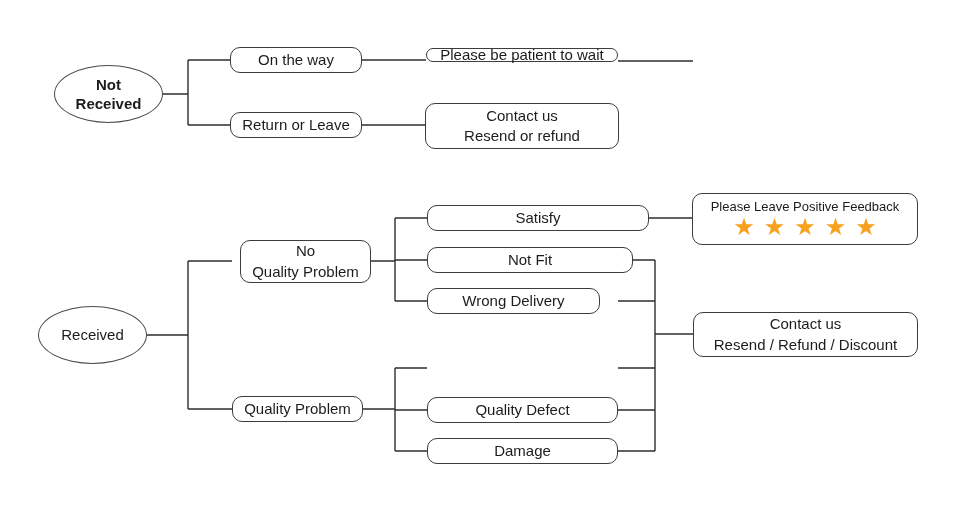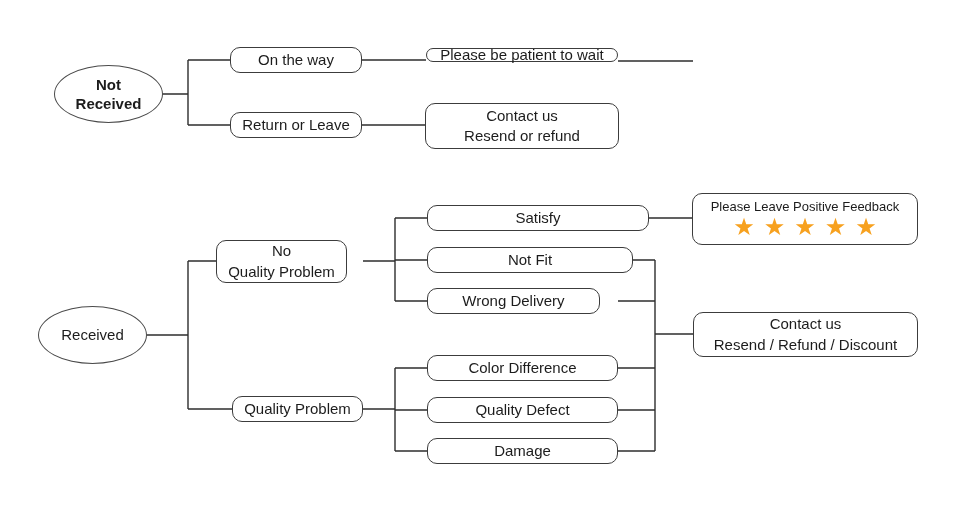--- a/index.html
+++ b/index.html
@@ -58,21 +58,21 @@
   }
 
   
   .n-not-received      { left: 54px;  top: 65px;  width: 109px; height: 58px; font-weight: bold; }
   .n-on-the-way        { left: 230px; top: 47px;  width: 132px; height: 26px; }
   .n-return-or-lost    { left: 230px; top: 112px; width: 132px; height: 26px; }
   .n-please-wait       { left: 426px; top: 48px;  width: 192px; height: 14px; }
   .n-package-tracking  { left: 693px; top: 38px;  width: 224px; height: 45px; }
   .n-contact-refund    { left: 425px; top: 103px; width: 194px; height: 46px; }
   .n-received          { left: 38px;  top: 306px; width: 109px; height: 58px; }
-  .n-no-quality        { left: 216px; top: 240px; width: 131px; height: 43px; border-radius: 10px; }
+  .n-no-quality        { left: 240px; top: 240px; width: 131px; height: 43px; border-radius: 10px; }
   .n-quality-problem   { left: 232px; top: 396px; width: 131px; height: 26px; }
   .n-satisfy           { left: 427px; top: 205px; width: 222px; height: 26px; }
   .n-not-fit           { left: 427px; top: 247px; width: 206px; height: 26px; }
   .n-wrong-delivery    { left: 427px; top: 288px; width: 173px; height: 26px; }
   .n-feedback          { left: 692px; top: 193px; width: 226px; height: 52px; }
   .n-contact-discount  { left: 693px; top: 312px; width: 225px; height: 45px; }
   .n-color-difference  { left: 427px; top: 355px; width: 191px; height: 26px; }
   .n-quality-defect    { left: 427px; top: 397px; width: 191px; height: 26px; }
   .n-damage            { left: 427px; top: 438px; width: 191px; height: 26px; }
 </style>
@@ -120,19 +120,18 @@
   <div class="node n-wrong-delivery">Wrong Delivery</div>
 
   <div class="node n-feedback">
     <div class="feedback-title">Please Leave Positive Feedback</div>
     <div class="stars"><span style="color: rgb(247, 161, 31);">★</span><span style="color: rgb(247, 161, 31);">★</span><span style="color: rgb(247, 161, 31);">★</span><span style="color: rgb(247, 161, 31);">★</span><span style="color: rgb(247, 161, 31);">★</span></div>
   </div>
 
   <div class="node n-contact-discount">Contact us
 Resend / Refund / Discount</div>
 
-  <div class="node n-color-difference">Color Difference</div>
 
   <div class="node n-damage">Damage</div>
 
   <div class="node n-quality-defect">Quality Defect</div>
 
 </div>
 
 </body></html>

